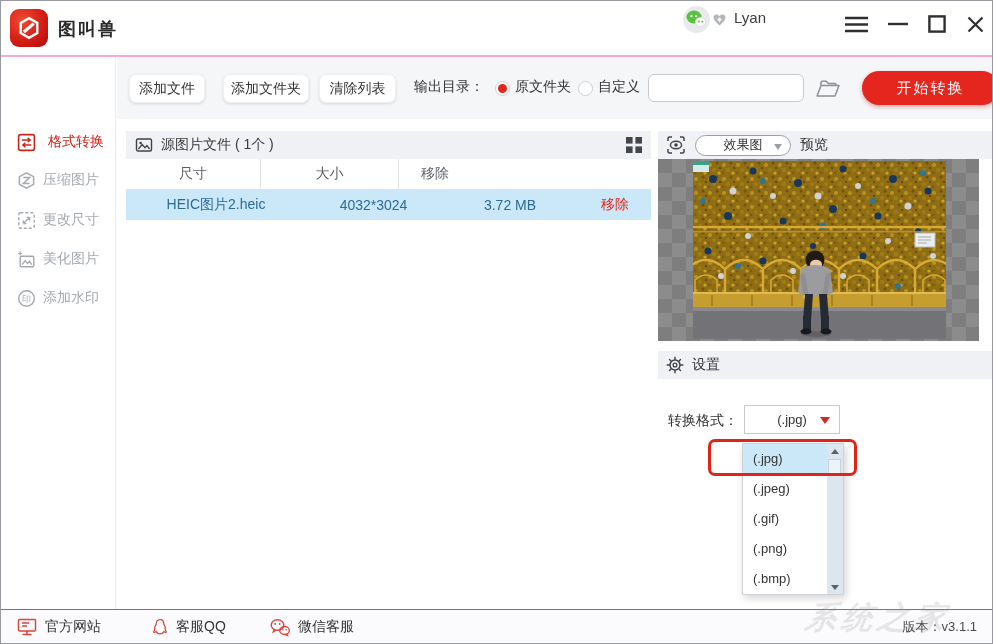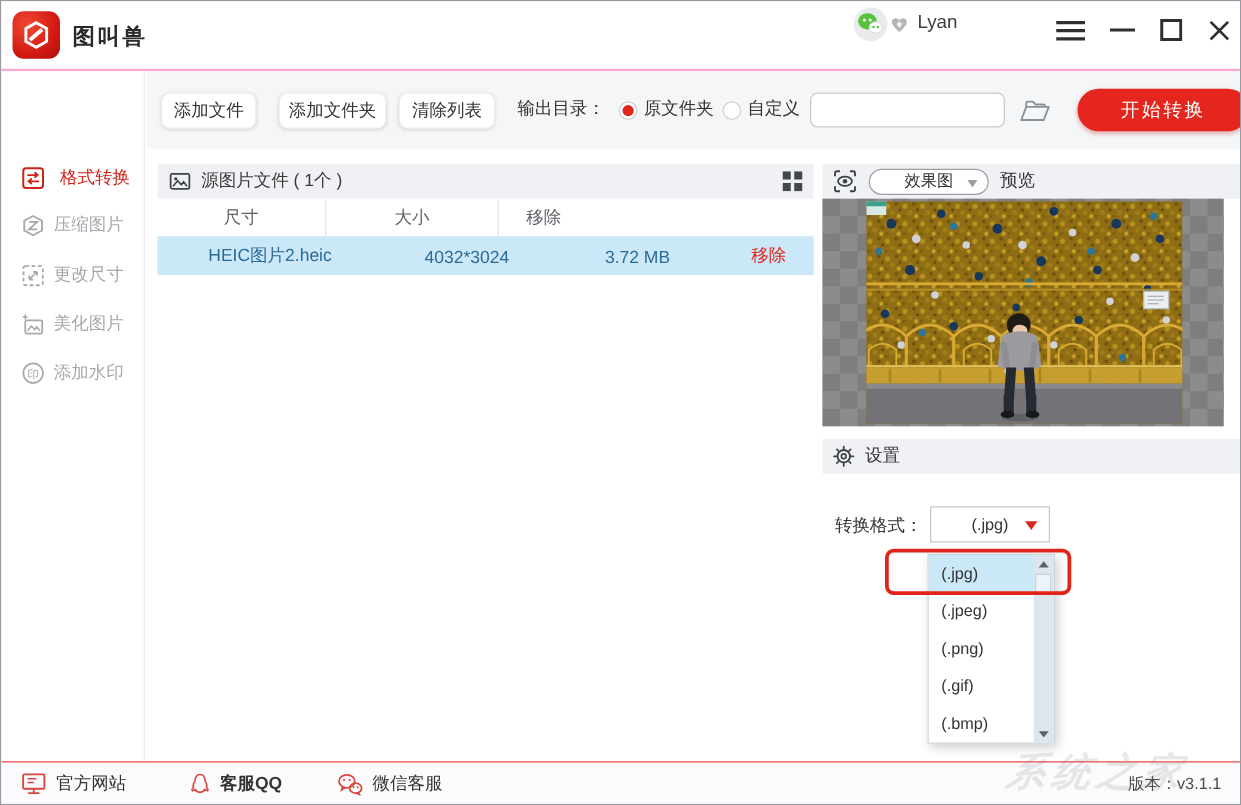--- a/index.html
+++ b/index.html
@@ -356,22 +356,22 @@
 
   <div class="fmt-label">转换格式：</div>
   <div class="select-box">
     <span>(.jpg)</span>
     <span class="tri"></span>
   </div>
 
   <div class="dropdown">
     <div class="dd-item selected">(.jpg)</div>
     <div class="dd-item">(.jpeg)</div>
+    <div class="dd-item">(.gif)</div>
     <div class="dd-item">(.png)</div>
-    <div class="dd-item">(.gif)</div>
     <div class="dd-item">(.bmp)</div>
     <div class="dd-scroll">
       <div class="dd-arrow" style="top:0;">
           <span class="up"></span>
         </div>
       <div class="dd-thumb"></div>
       <div class="dd-arrow" style="bottom:0;">
           <span class="down"></span>
         </div>
     </div>
@@ -383,21 +383,21 @@
     <div class="f-item" style="left:15px;">
       <span>
         <svg width="22" height="20" viewBox="0 0 22 20">
             <rect x="2.5" y="2.5" width="17" height="11.5" rx="1" fill="none" stroke="#d9463c" stroke-width="1.5"></rect>
             <path d="M6,6 h7 M6,9 h5" stroke="#d9463c" stroke-width="1.3"></path>
             <path d="M11,14 v3 M6.5,17.5 h9" stroke="#d9463c" stroke-width="1.5"></path>
           </svg>
       </span>
       <span>官方网站</span>
     </div>
-    <div class="f-item" style="left:150px;font-weight:bold;">
+    <div class="f-item" style="left:150px;">
       <span>
         <svg width="18" height="20" viewBox="0 0 20 20">
             <path d="M10,1.8 C12.8,1.8 14.3,3.9 14.3,7.2 C15.8,9.2 16.4,11.3 15.9,13.3 C16.9,14.4 17.4,15.4 16.9,15.9 C16.5,16.4 15.4,15.9 14.4,15.1 C13.4,16.6 11.9,17.6 10,17.6 C8.1,17.6 6.6,16.6 5.6,15.1 C4.6,15.9 3.5,16.4 3.1,15.9 C2.6,15.4 3.1,14.4 4.1,13.3 C3.6,11.3 4.2,9.2 5.7,7.2 C5.7,3.9 7.2,1.8 10,1.8 Z" fill="none" stroke="#d9463c" stroke-width="1.4"></path>
           </svg>
       </span>
       <span>客服QQ</span>
     </div>
     <div class="f-item" style="left:268px;">
       <span>
         <svg width="22" height="19" viewBox="0 0 22 19">

